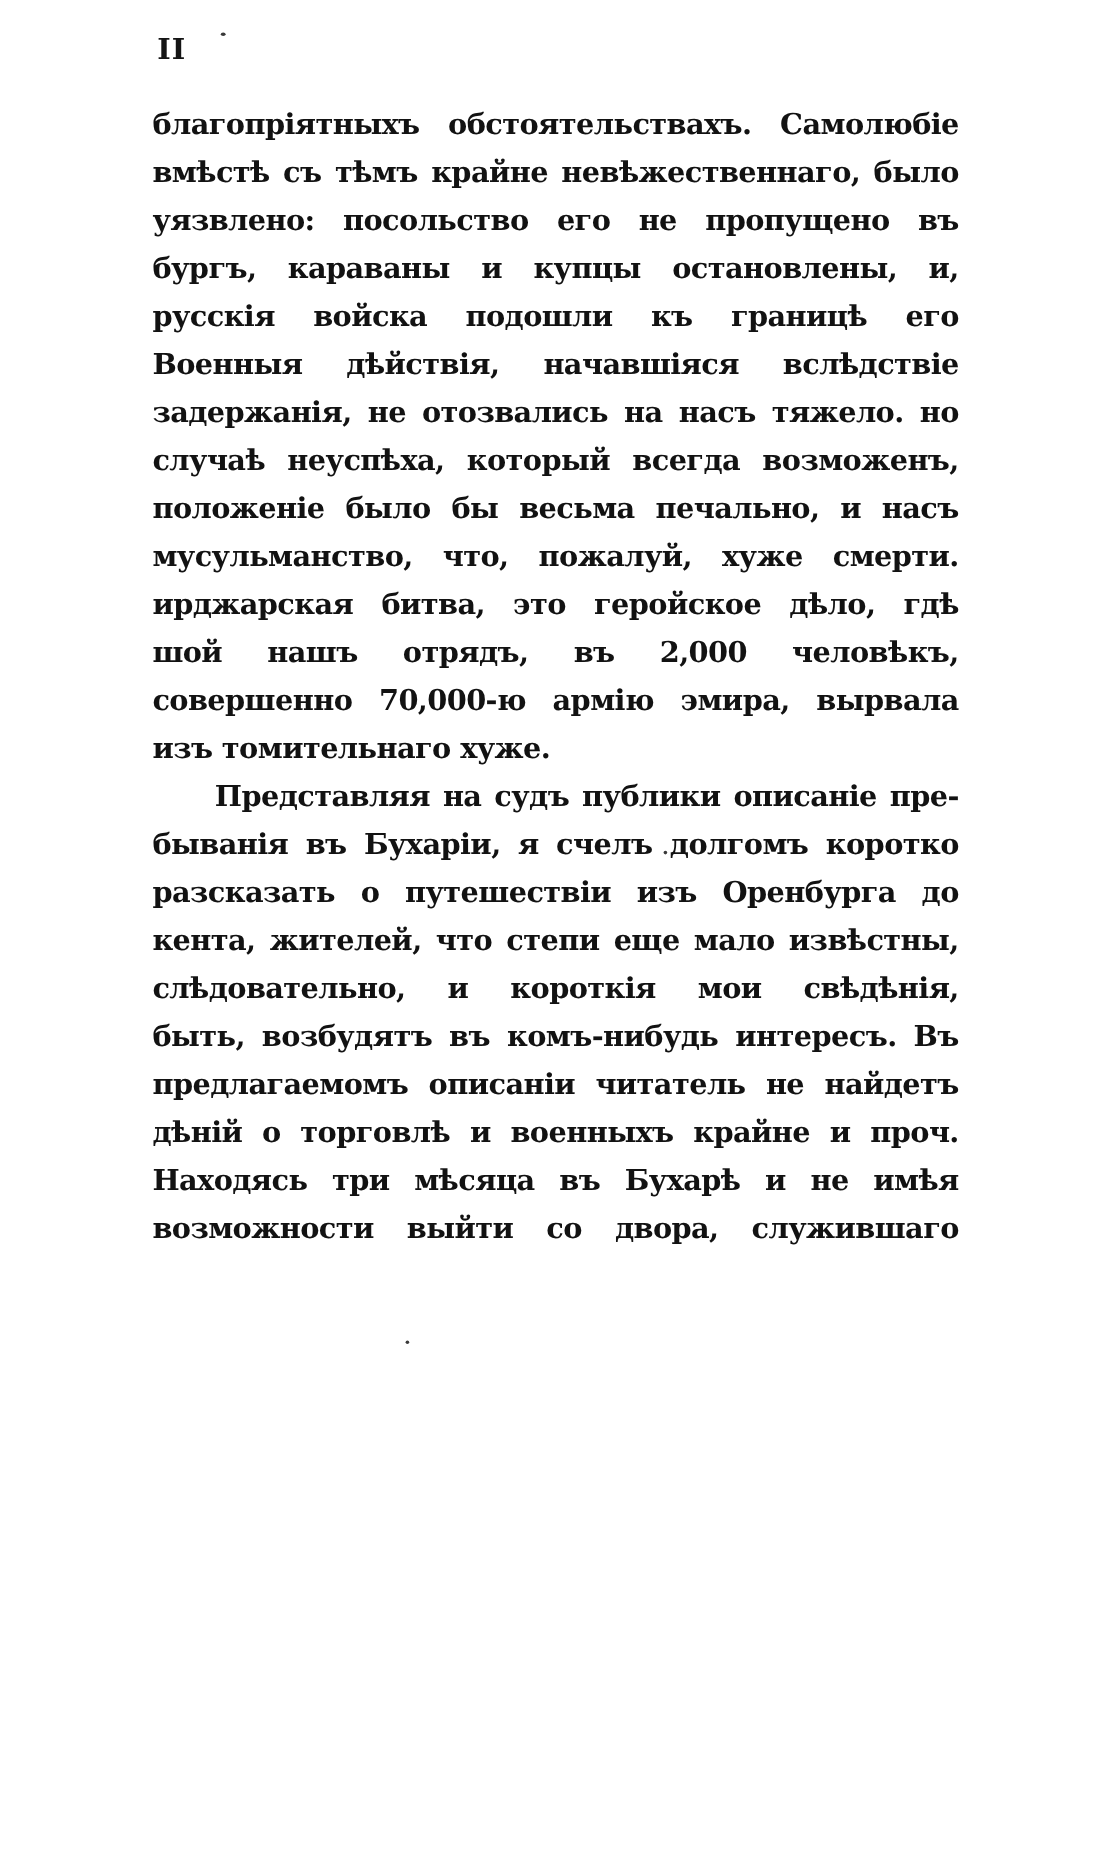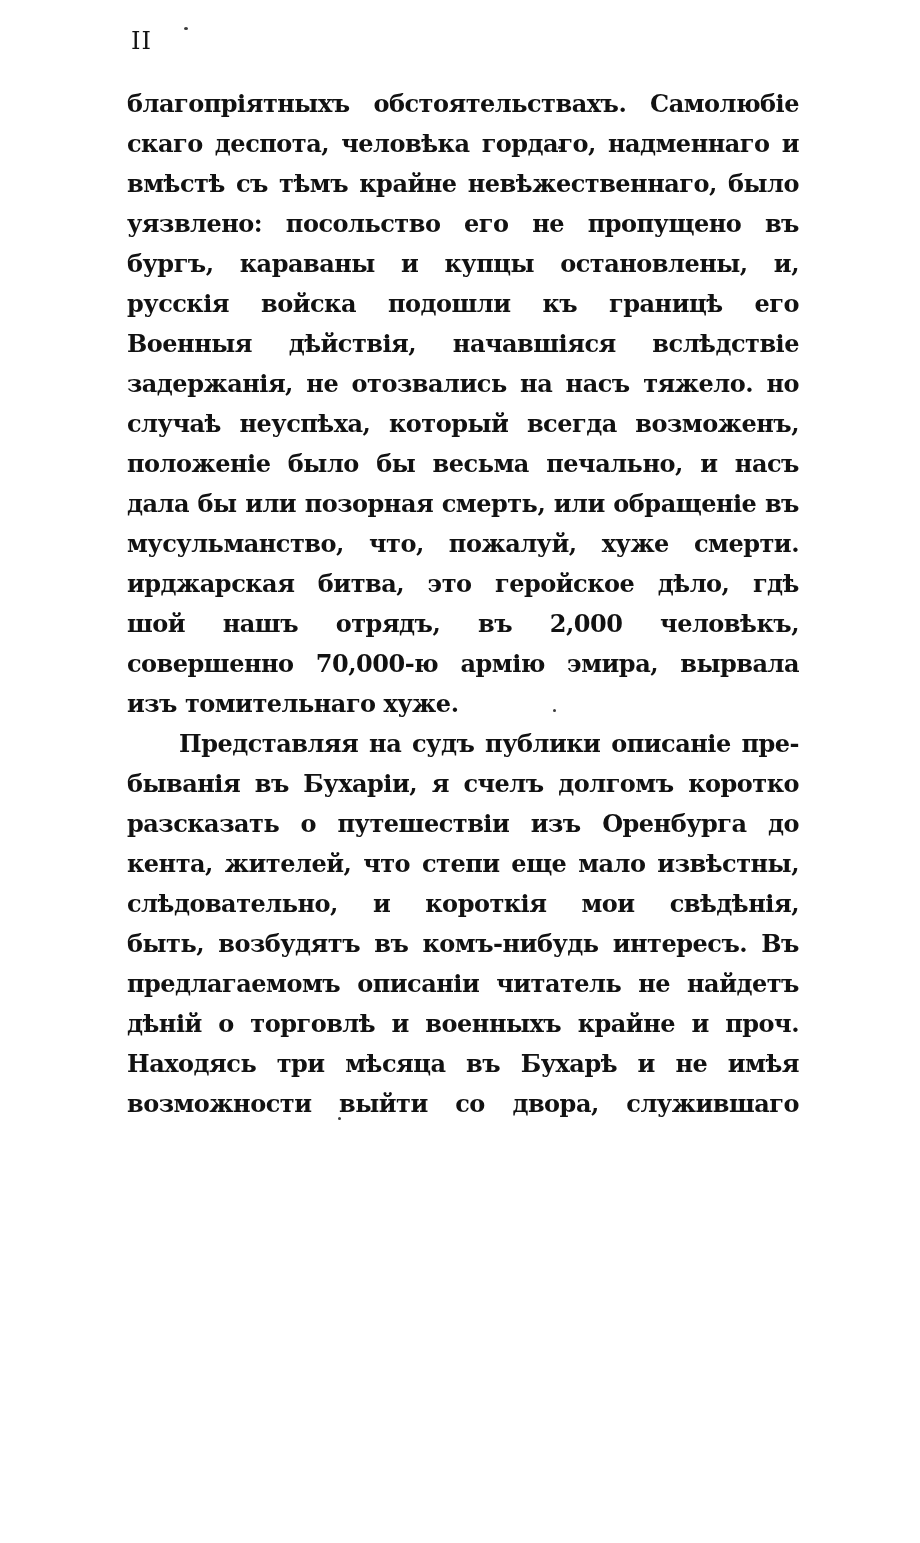--- a/index.html
+++ b/index.html
@@ -13,21 +13,21 @@
     height: 1543px;
     margin: 0 auto;
     background: #ffffff;
     overflow: hidden;
   }
   .page-number {
     position: absolute;
     left: 131px;
     top: 28px;
     font-family: "DejaVu Serif", "DejaVu Sans", serif;
-    font-weight: 400;
+    font-weight: 700;
     font-size: 24px;
     line-height: 26px;
     letter-spacing: 1px;
     color: #141414;
   }
   .text-block {
     position: absolute;
     left: 127px;
     top: 84px;
     width: 672px;
@@ -71,30 +71,28 @@
   <div class="speck s1"></div>
   <div class="speck s2"></div>
   <div class="speck s3"></div>
   <div class="speck s4"></div>
   <div class="speck s5"></div>
 
   <div class="page-number">II</div>
 
   <div class="text-block">
     <div class="line">благопріятныхъ обстоятельствахъ. Самолюбіе азіят-</div>
-    <div class="line">скаго деспота, человѣка гордаго, надменнаго и</div>
     <div class="line">вмѣстѣ съ тѣмъ крайне невѣжественнаго, было</div>
     <div class="line">уязвлено: посольство его не пропущено въ Петер-</div>
     <div class="line">бургъ, караваны и купцы остановлены, и, наконецъ,</div>
     <div class="line">русскія войска подошли къ границѣ его владѣній.</div>
     <div class="line">Военныя дѣйствія, начавшіяся вслѣдствіе нашего</div>
     <div class="line">задержанія, не отозвались на насъ тяжело. но въ</div>
     <div class="line">случаѣ неуспѣха, который всегда возможенъ, наше</div>
     <div class="line">положеніе было бы весьма печально, и насъ ожи-</div>
-    <div class="line">дала бы или позорная смерть, или обращеніе въ</div>
     <div class="line">мусульманство, что, пожалуй, хуже смерти. Только</div>
     <div class="line">ирджарская битва, это геройское дѣло, гдѣ неболь-</div>
     <div class="line">шой нашъ отрядъ, въ 2,000 человѣкъ, уничтожилъ</div>
     <div class="line">совершенно 70,000-ю армію эмира, вырвала насъ</div>
     <div class="line no-stretch">изъ томительнаго хуже.</div>
     <div class="line indent">Представляя на судъ публики описаніе пре-</div>
     <div class="line">быванія въ Бухаріи, я счелъ долгомъ коротко</div>
     <div class="line">разсказать о путешествіи изъ Оренбурга до Таш-</div>
     <div class="line">кента, жителей, что степи еще мало извѣстны,</div>
     <div class="line">слѣдовательно, и короткія мои свѣдѣнія, можетъ</div>

